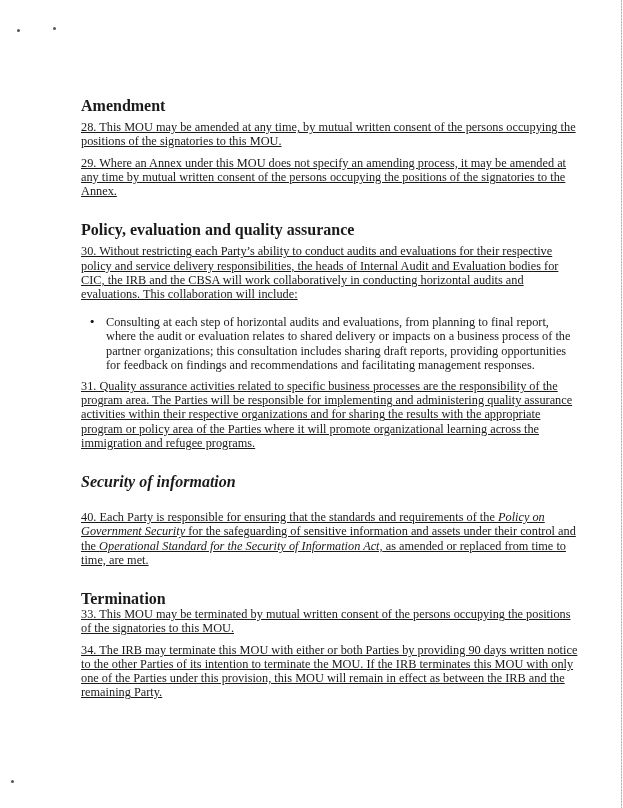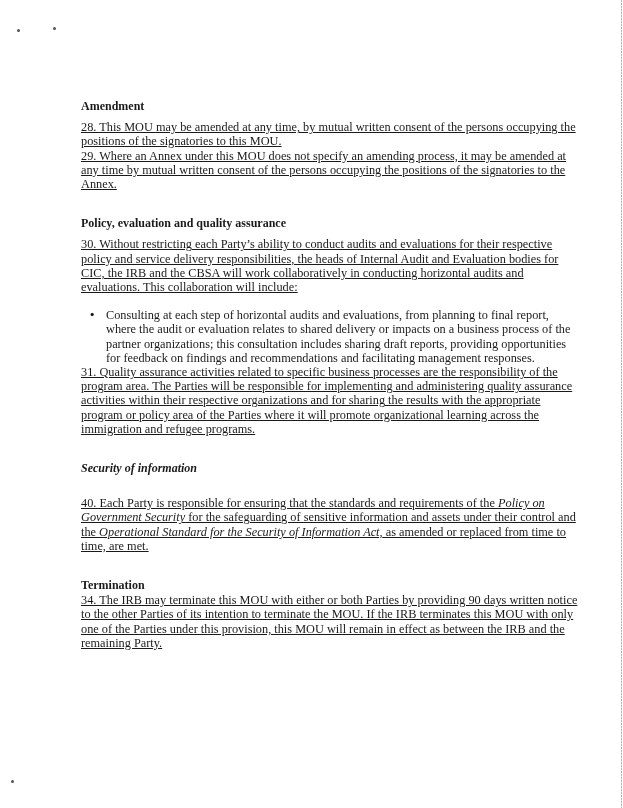--- a/index.html
+++ b/index.html
@@ -12,24 +12,24 @@
   }
   .edge-line {
     position: absolute; right: 1px; top: 0; width: 1px; height: 808px;
     background: repeating-linear-gradient(to bottom, #b8b8b8 0 2px, #e0e0e0 2px 3px);
   }
   .speck { position: absolute; background: #555; border-radius: 50%; }
   .content {
     position: absolute; left: 81px; top: 99px; width: 500px;
     font-size: 12.3px; line-height: 14.2px;
   }
-  .heading { font-weight: bold; font-size: 12px; margin: 0; }
+  .heading { font-weight: bold; font-size: 16px; margin: 0; }
   p { margin: 0; text-decoration: underline; }
   .h-amend { margin-bottom: 7px; }
-  .gap-para { }
+  .gap-para { margin-top: 7px; }
   .section-gap { margin-top: 25px; }
   .h-audit { margin-bottom: 7px; }
   ul { list-style: none; margin: 14px 0 0 0; padding: 0; }
   li { position: relative; padding-left: 25px; }
   li .bullet { position: absolute; left: 9px; top: 0; }
   .h-sec { margin-bottom: 21px; font-style: italic; }
   .h-term { margin-bottom: 1px; }
   em { font-style: italic; }
 </style>
 </head>
@@ -64,17 +64,18 @@
       <p class="gap-para">31. Quality assurance activities related to specific business processes are the responsibility of the program area. The Parties will be responsible for implementing and administering quality assurance activities within their respective organizations and for sharing the results with the appropriate program or policy area of the Parties where it will promote organizational learning across the immigration and refugee programs.</p>
     </section>
 
     <section class="section-gap">
       <h3 class="heading h-sec">Security of information</h3>
       <p><span>40. Each Party is responsible for ensuring that the standards and requirements of the </span><em>Policy on Government Security</em><span> for the safeguarding of sensitive information and assets under their control and the </span><em>Operational Standard for the Security of Information Act,</em><span> as amended or replaced from time to time, are met.</span></p>
     </section>
 
     <section class="section-gap">
       <h3 class="heading h-term">Termination</h3>
+      <p>33. This MOU may be terminated by mutual written consent of the persons occupying the positions of the signatories to this MOU.</p>
       <p class="gap-para">34. The IRB may terminate this MOU with either or both Parties by providing 90 days written notice to the other Parties of its intention to terminate the MOU. If the IRB terminates this MOU with only one of the Parties under this provision, this MOU will remain in effect as between the IRB and the remaining Party.</p>
     </section>
 
   </div>
 </div>
 
 </body></html>

